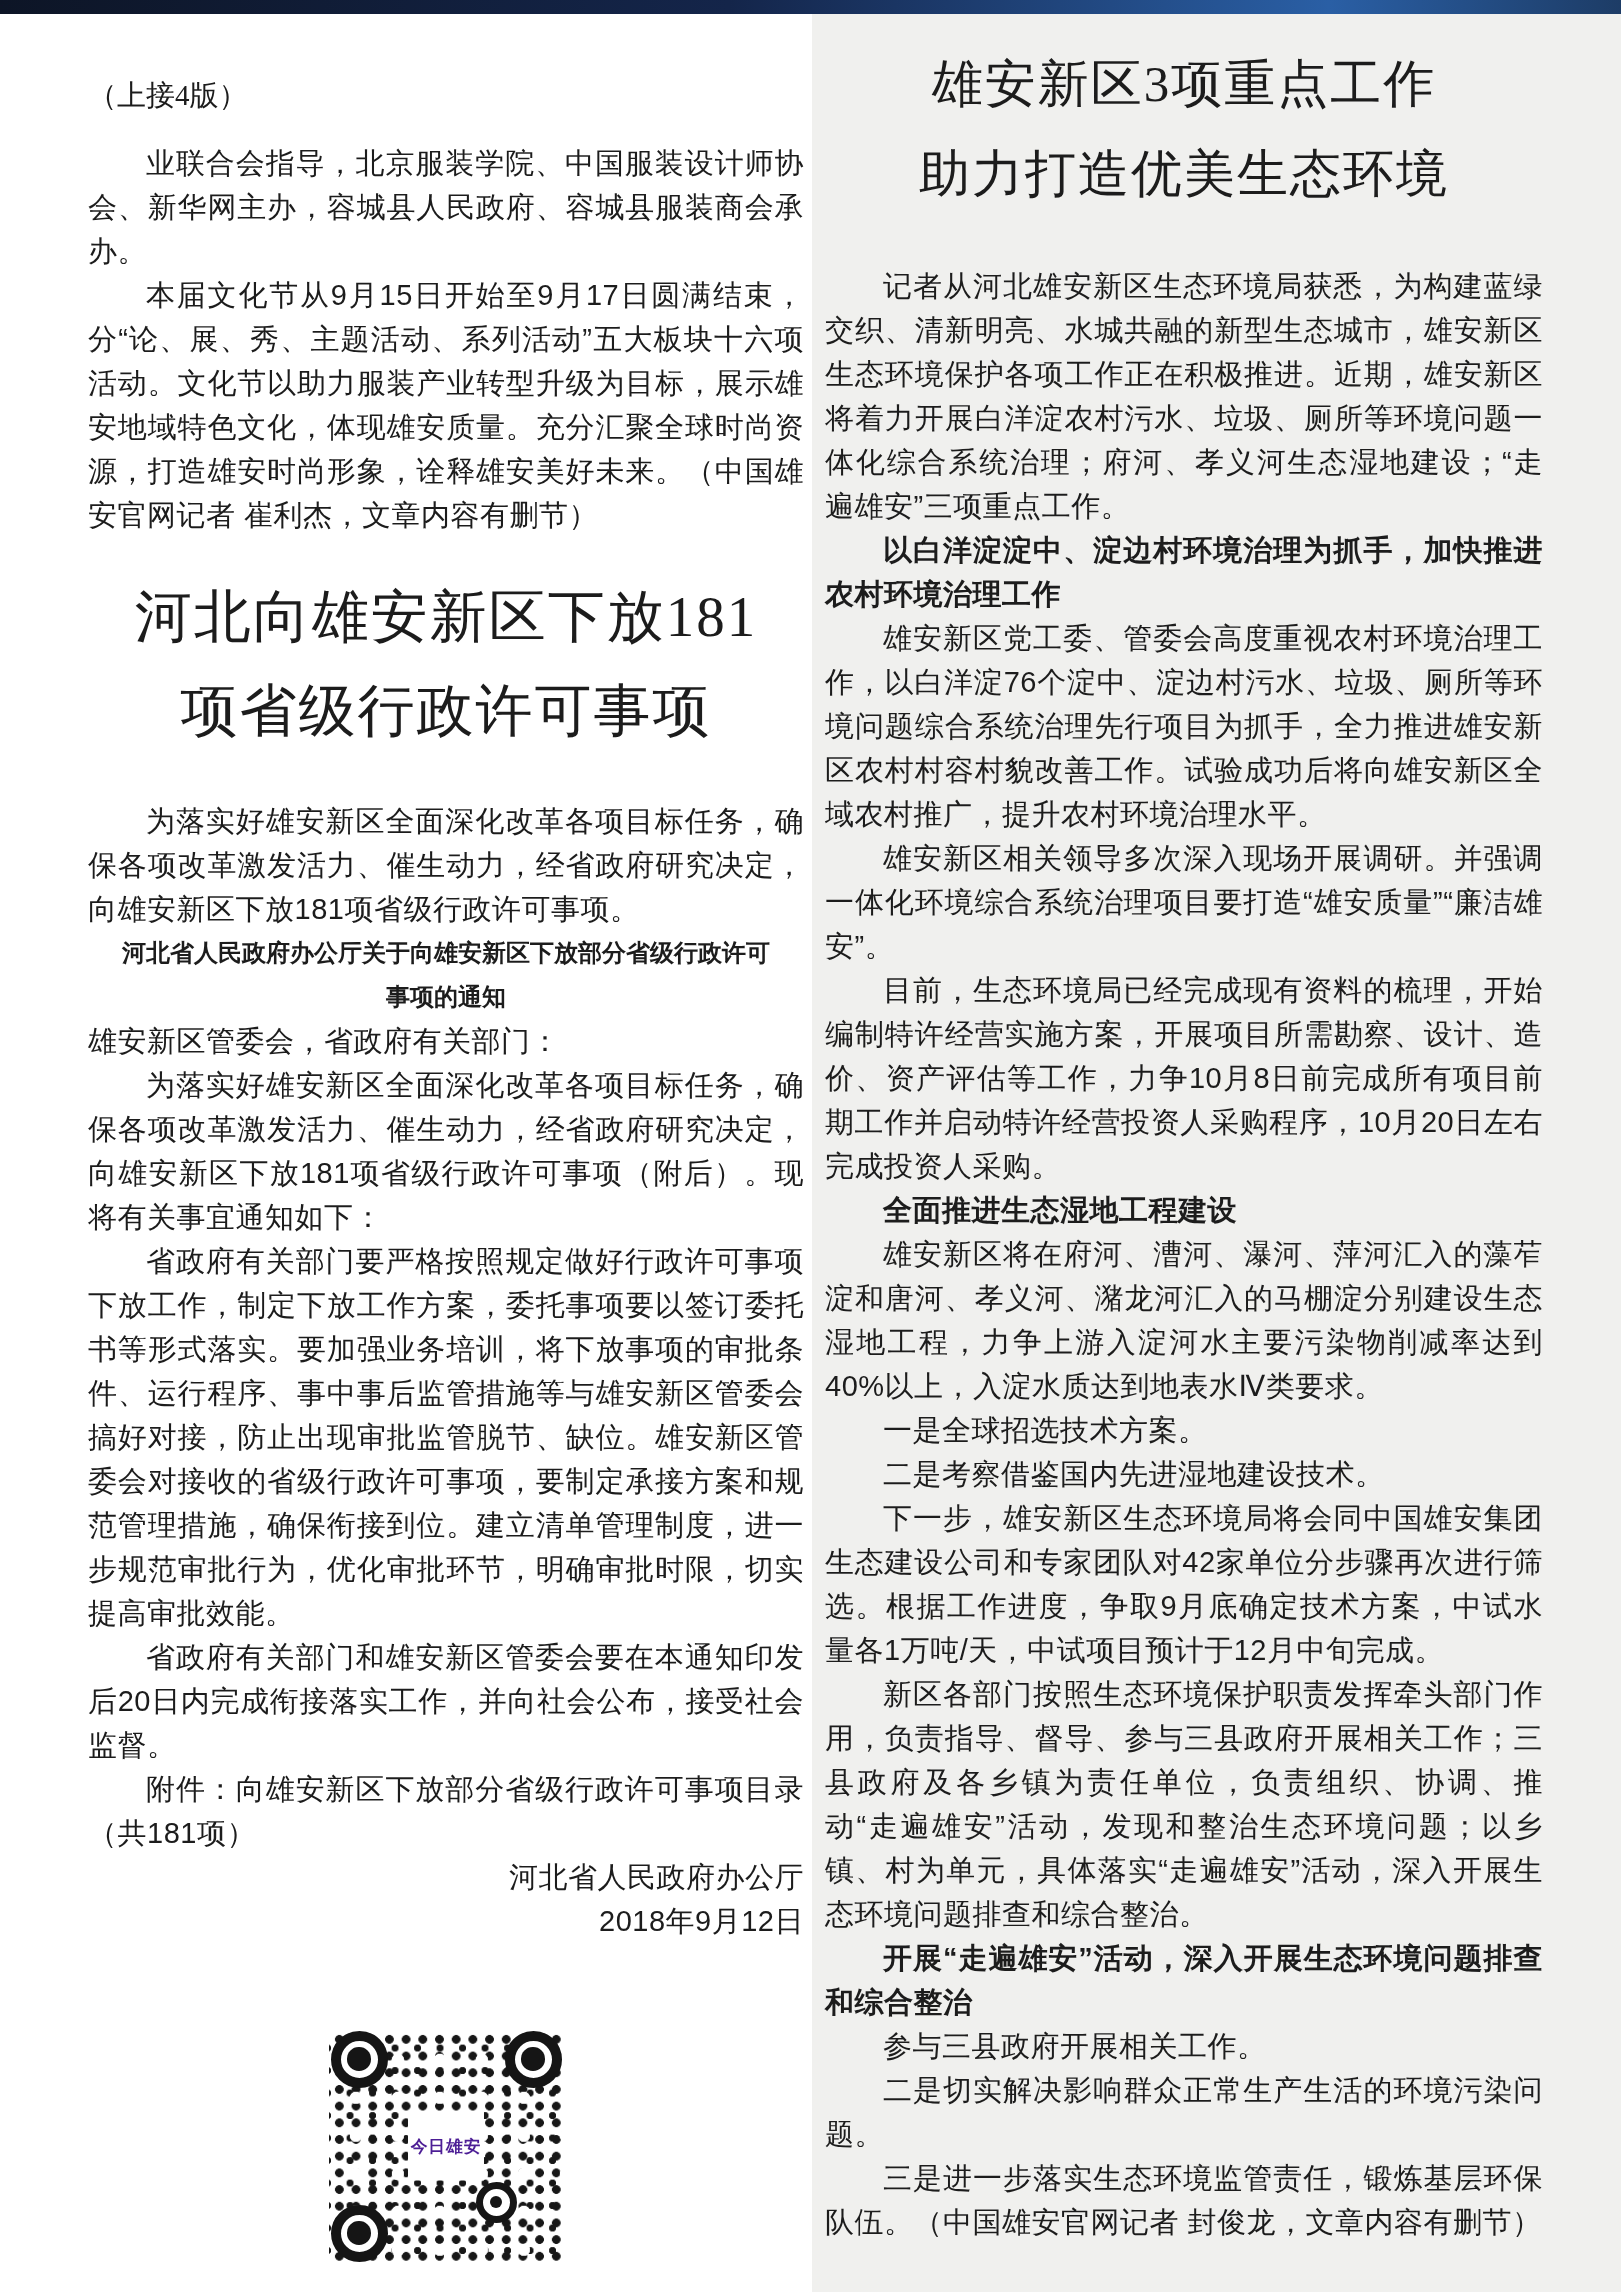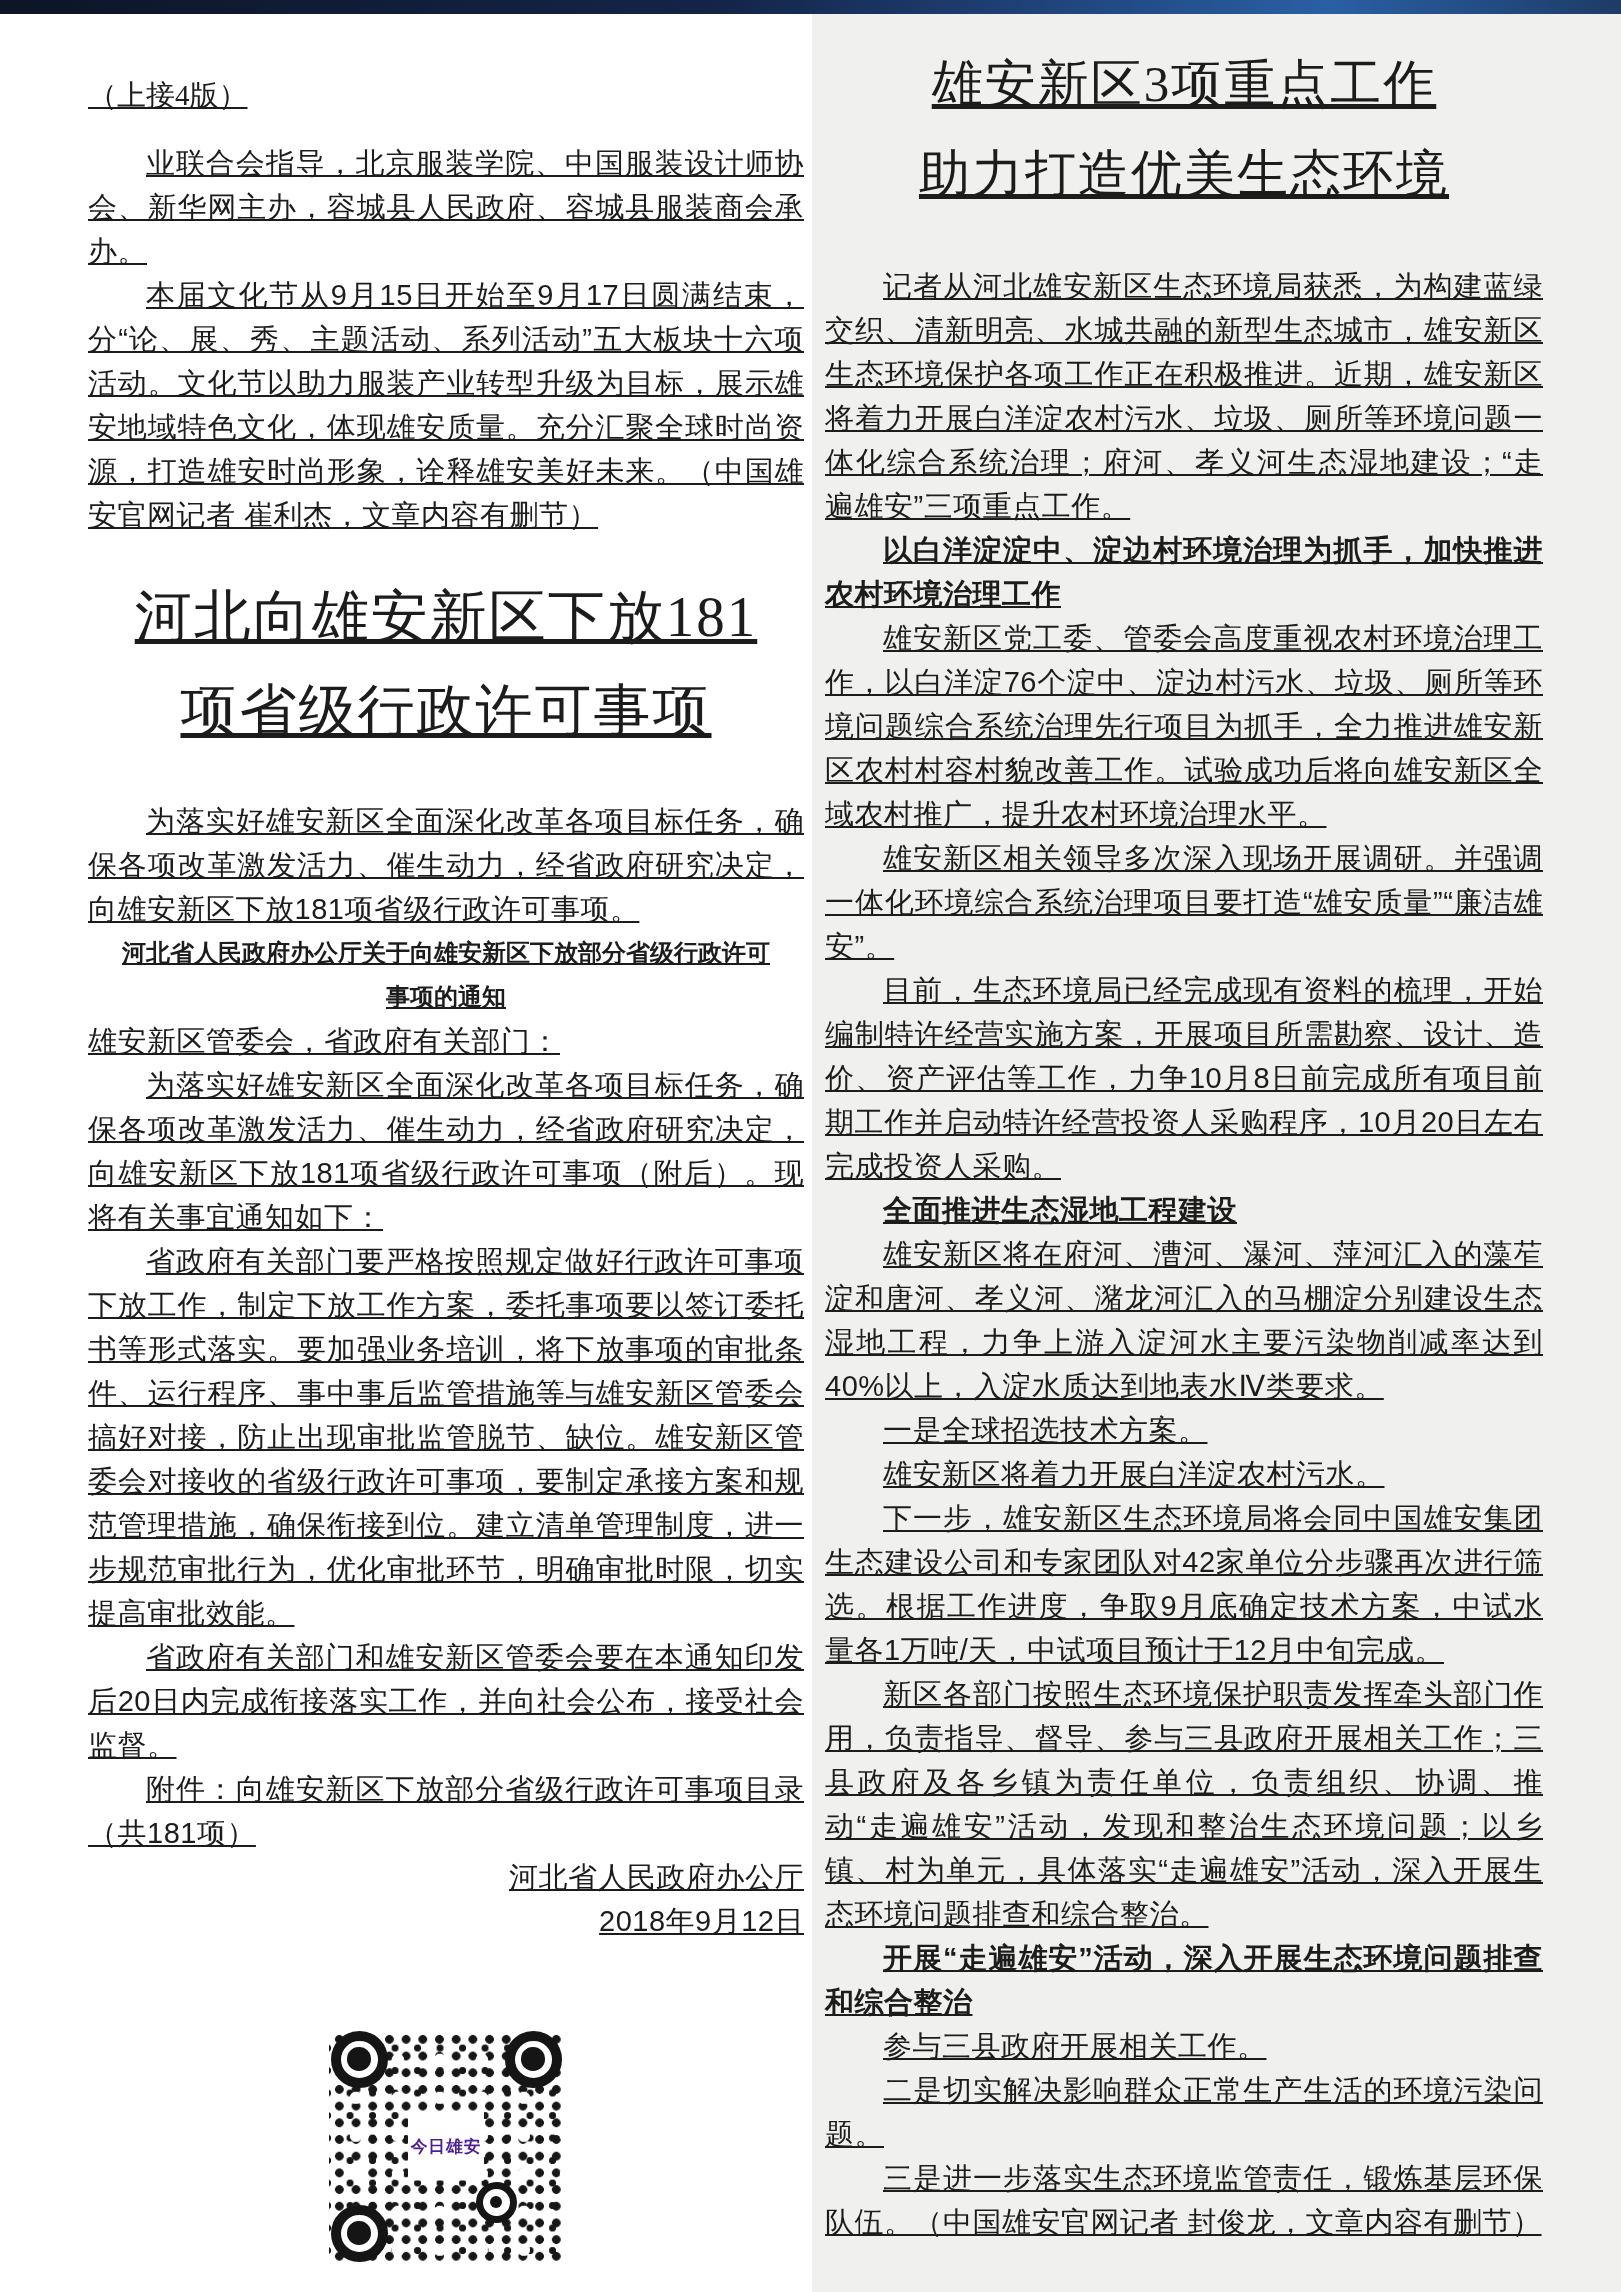--- a/index.html
+++ b/index.html
@@ -9,21 +9,21 @@
     font-family:"Liberation Sans", sans-serif;
   }
   .topbar {
     position:absolute; top:0; left:0; width:100%; height:13.7px; z-index:2;
     background:linear-gradient(90deg,#0d1526 0%,#14254a 45%,#2a5fa5 82%,#1d3c66 100%);
   }
   .gray-panel {
     position:absolute; left:812px; top:13.7px; right:0; bottom:0;
     background:#f0f0ee; z-index:0;
   }
-  .col { position:absolute; z-index:1;text-decoration:underline; }
+  .col { position:absolute; z-index:1; }
   .left-col  { left:88px;  top:73px; width:716px; }
   .right-col { left:825px; top:39px; width:718px; }
 
   .continuation {
     font-family:"Liberation Serif", serif;
     font-size:29px; line-height:44px; margin:0 0 23.5px 0;
   }
   .body-p {
     font-size:29px; line-height:44px; margin:0;
     text-align:justify; text-justify:inter-character;
@@ -120,21 +120,21 @@
     </h1>
 
     <p class="body-p">记者从河北雄安新区生态环境局获悉，为构建蓝绿交织、清新明亮、水城共融的新型生态城市，雄安新区生态环境保护各项工作正在积极推进。近期，雄安新区将着力开展白洋淀农村污水、垃圾、厕所等环境问题一体化综合系统治理；府河、孝义河生态湿地建设；“走遍雄安”三项重点工作。</p>
     <p class="body-p bold">以白洋淀淀中、淀边村环境治理为抓手，加快推进农村环境治理工作</p>
     <p class="body-p">雄安新区党工委、管委会高度重视农村环境治理工作，以白洋淀76个淀中、淀边村污水、垃圾、厕所等环境问题综合系统治理先行项目为抓手，全力推进雄安新区农村村容村貌改善工作。试验成功后将向雄安新区全域农村推广，提升农村环境治理水平。</p>
     <p class="body-p">雄安新区相关领导多次深入现场开展调研。并强调一体化环境综合系统治理项目要打造“雄安质量”“廉洁雄安”。</p>
     <p class="body-p">目前，生态环境局已经完成现有资料的梳理，开始编制特许经营实施方案，开展项目所需勘察、设计、造价、资产评估等工作，力争10月8日前完成所有项目前期工作并启动特许经营投资人采购程序，10月20日左右完成投资人采购。</p>
     <p class="body-p bold">全面推进生态湿地工程建设</p>
     <p class="body-p">雄安新区将在府河、漕河、瀑河、萍河汇入的藻苲淀和唐河、孝义河、潴龙河汇入的马棚淀分别建设生态湿地工程，力争上游入淀河水主要污染物削减率达到40%以上，入淀水质达到地表水Ⅳ类要求。</p>
     <p class="body-p">一是全球招选技术方案。</p>
-    <p class="body-p">雄安新区将着力开展白洋淀农村污水。</p>
+    <p class="body-p">二是考察借鉴国内先进湿地建设技术。</p>
     <p class="body-p">下一步，雄安新区生态环境局将会同中国雄安集团生态建设公司和专家团队对42家单位分步骤再次进行筛选。根据工作进度，争取9月底确定技术方案，中试水量各1万吨/天，中试项目预计于12月中旬完成。</p>
     <p class="body-p">新区各部门按照生态环境保护职责发挥牵头部门作用，负责指导、督导、参与三县政府开展相关工作；三县政府及各乡镇为责任单位，负责组织、协调、推动“走遍雄安”活动，发现和整治生态环境问题；以乡镇、村为单元，具体落实“走遍雄安”活动，深入开展生态环境问题排查和综合整治。</p>
     <p class="body-p bold">开展“走遍雄安”活动，深入开展生态环境问题排查和综合整治</p>
     <p class="body-p">参与三县政府开展相关工作。</p>
     <p class="body-p">二是切实解决影响群众正常生产生活的环境污染问题。</p>
     <p class="body-p">三是进一步落实生态环境监管责任，锻炼基层环保队伍。（中国雄安官网记者 封俊龙，文章内容有删节）</p>
 
   </div>
 </div>
 

